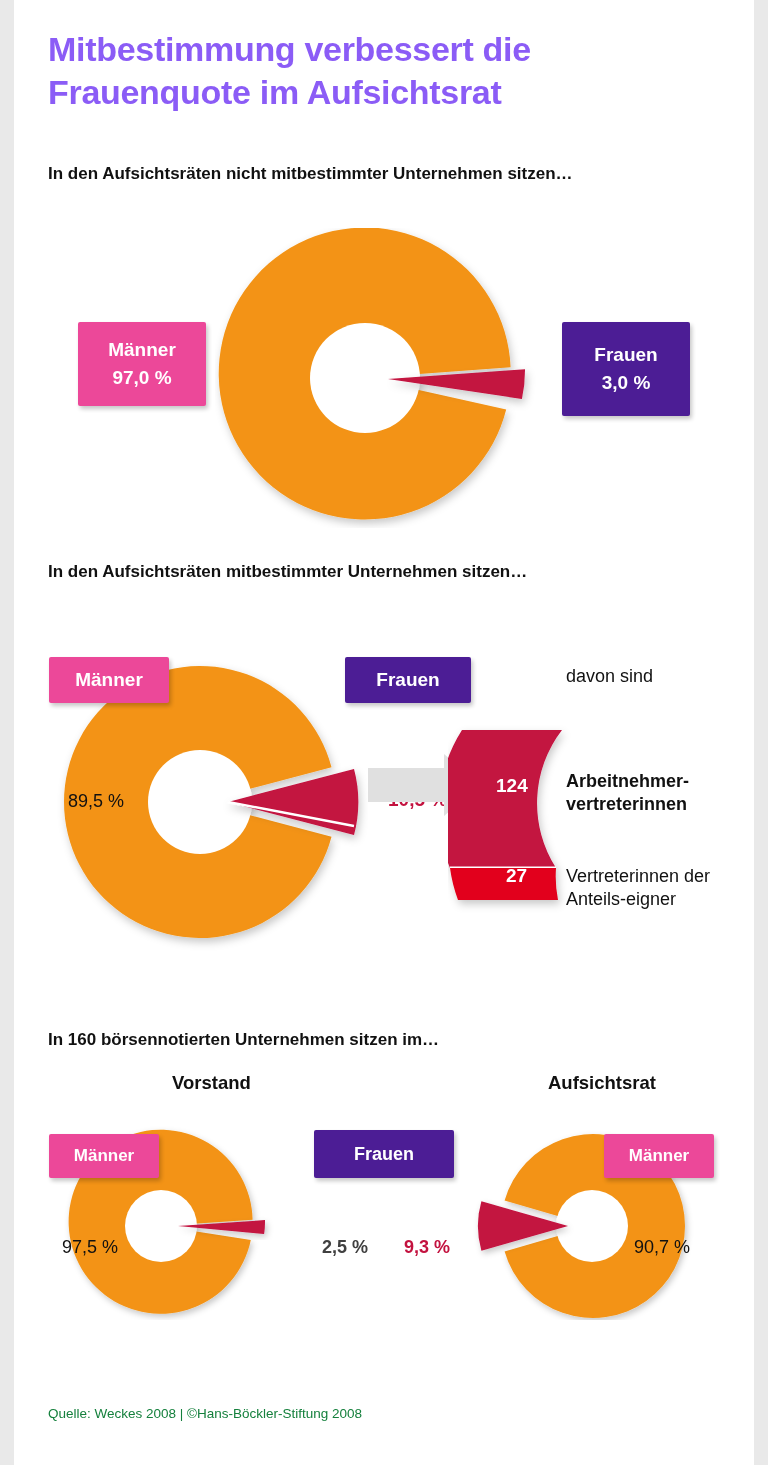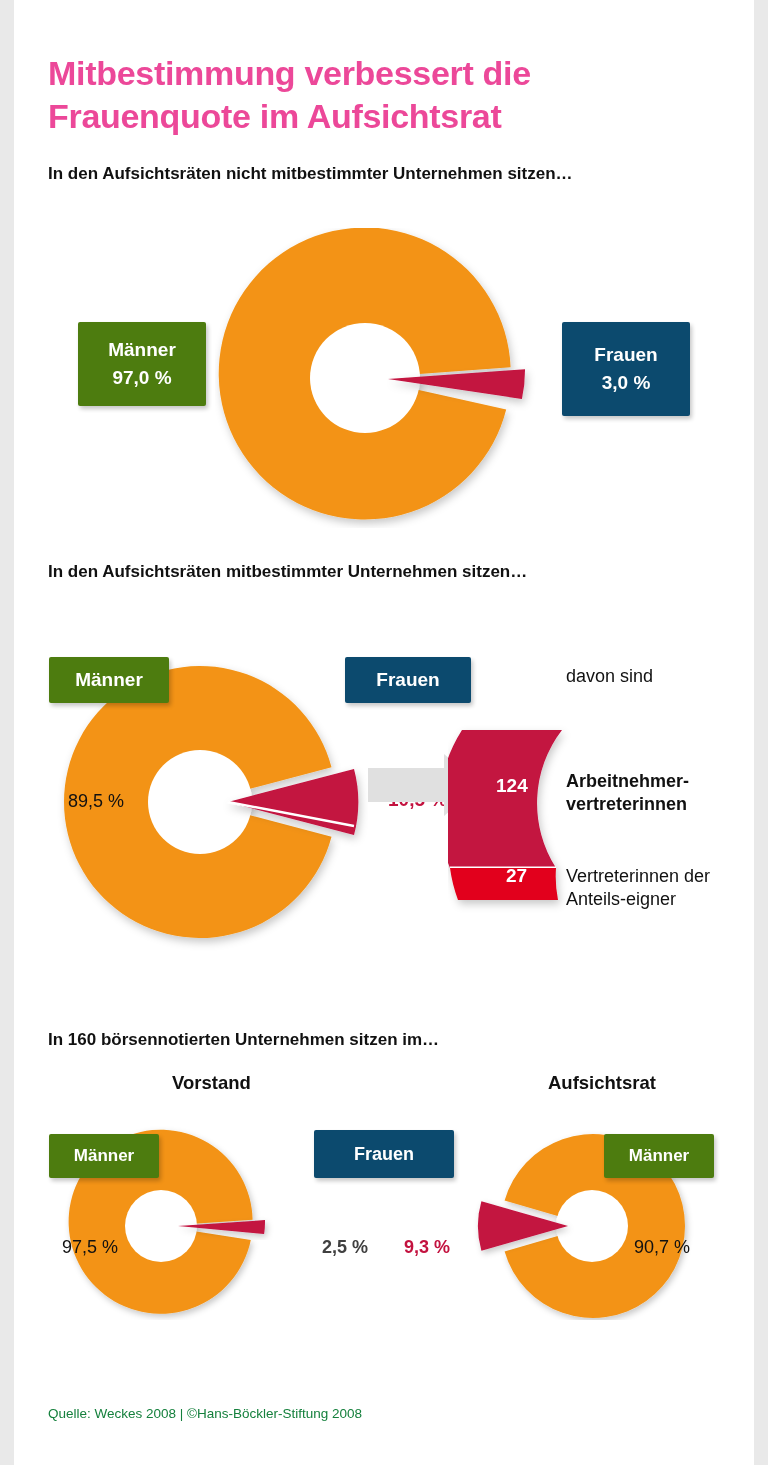--- a/index.html
+++ b/index.html
@@ -25,26 +25,26 @@
     bottom: 0;
     width: 14px;
     background: #e9e9e9;
   }
   .edge-left { left: 0; }
   .edge-right { right: 0; }
 
   .title {
     position: absolute;
     left: 48px;
-    top: 52px;
+    top: 28px;
     width: 660px;
     font-size: 34px;
     font-weight: bold;
     line-height: 1.25;
-    color: #ec4899;
+    color: #8b5cf6;
     letter-spacing: -0.3px;
   }
 
   .section-head {
     position: absolute;
     font-size: 17px;
     font-weight: bold;
     line-height: 1.45;
     color: #111111;
   }
@@ -68,22 +68,22 @@
     flex-direction: column;
     align-items: center;
     justify-content: center;
     color: #ffffff;
     font-weight: bold;
     border-radius: 2px;
     box-shadow: 2px 3px 4px rgba(0,0,0,0.22);
     box-sizing: border-box;
     text-align: center;
   }
-  .chip.orange { background: #4d7c0f; }
-  .chip.red { background: #0c4a6e; text-align: right; }
+  .chip.orange { background: #ec4899; }
+  .chip.red { background: #4c1d95; text-align: right; }
 
   .chip .line1 { display: block; }
   .chip .line2 { display: block; }
 
   
   #c1-maenner {
     left: 78px; top: 322px; width: 128px; height: 84px;
     font-size: 19px; line-height: 1.5;
   }
   #c1-frauen {

